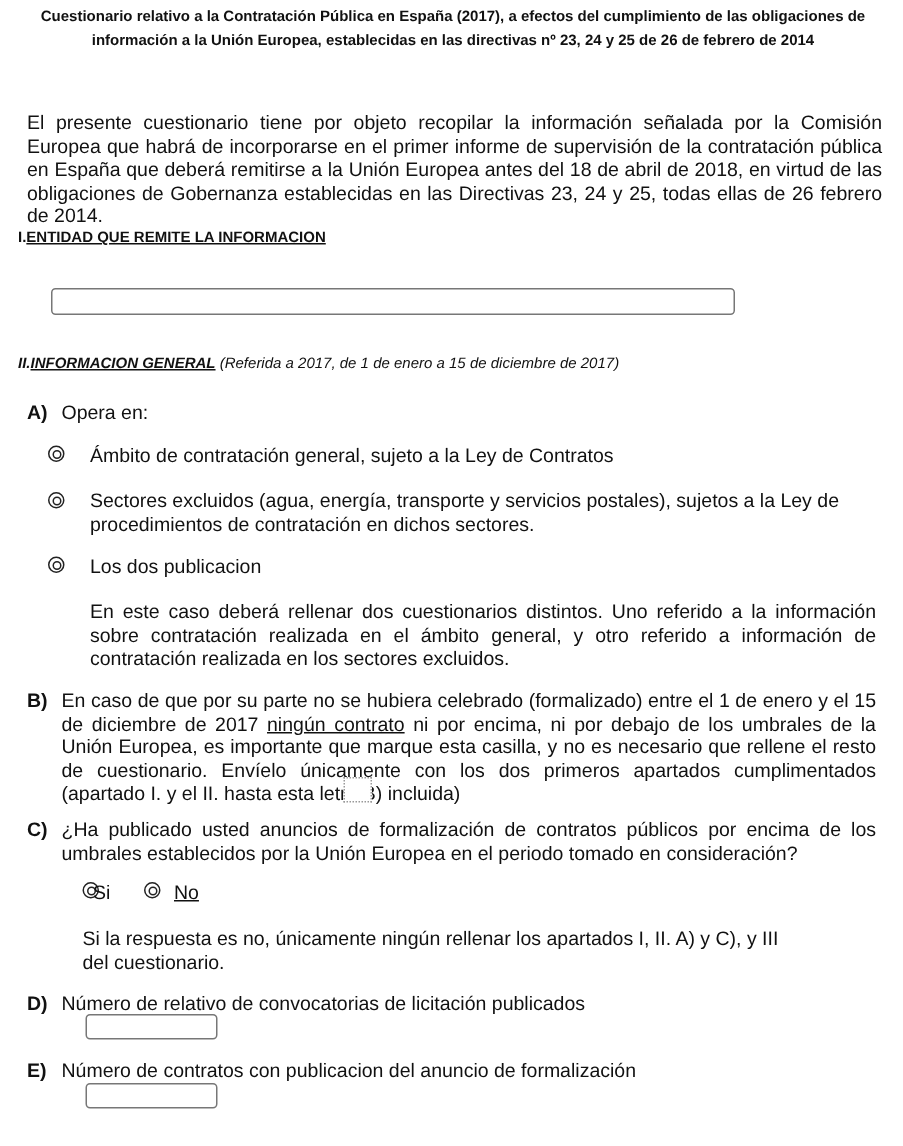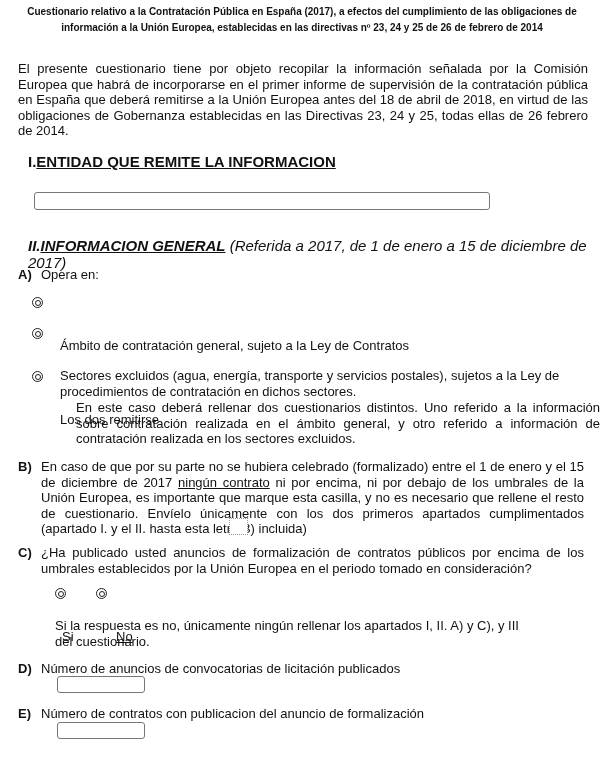--- a/index.html
+++ b/index.html
@@ -5,40 +5,40 @@
   html, body { margin: 0; padding: 0; background: #ffffff; }
   body {
     width: 602px; height: 764px; overflow: hidden; position: relative;
     font-family: "Liberation Sans", sans-serif; color: #111111; font-size: 13px;
   }
   .title {
     position: absolute; left: 8px; top: 4px; width: 588px;
     text-align: center; font-weight: bold; font-size: 10px; line-height: 16px;
   }
   .intro {
-    position: absolute; left: 18px; top: 61px; width: 570px;
+    position: absolute; left: 18px; top: 74px; width: 570px;
     font-size: 13px; line-height: 15.5px;
   }
-  .sec-head { position: absolute; left: 28px; font-size: 15px; font-weight: bold; }
+  .sec-head { position: absolute; left: 12px; font-size: 10px; font-weight: bold; }
   .sec-head u { text-decoration: underline; }
   .sec-head .normal { font-weight: normal; }
   .text-box {
     position: absolute; border: 1px solid #777; border-radius: 3px; background: #fff;
   }
   .q-label { position: absolute; left: 18px; font-weight: bold; font-size: 13px; }
   .q-text { position: absolute; font-size: 13px; line-height: 15.5px; }
   .justify { text-align: justify; }
   .radio {
     position: absolute; width: 11px; height: 11px; border: 1.6px solid #222; border-radius: 50%;
     box-sizing: border-box; display: flex; align-items: center; justify-content: center;
   }
   .radio::after {
     content: ""; width: 4px; height: 4px; border: 1.4px solid #222; border-radius: 50%;
   }
-  .opt-text { position: absolute; font-size: 13px; line-height: 15.5px; margin-top: 42px; }
+  .opt-text { position: absolute; font-size: 13px; line-height: 15.5px; }
   .checkbox {
     position: absolute; width: 17px; height: 15px; border: 1px dotted #999; background: #fff;
   }
 </style>
 </head>
 <body>
 
 <div class="title">Cuestionario relativo a la Contratación Pública en España (2017), a efectos del cumplimiento de las obligaciones de información a la Unión Europea, establecidas en las directivas nº 23, 24 y 25 de 26 de febrero de 2014</div>
 
 <div class="intro justify">El presente cuestionario tiene por objeto recopilar la información señalada por la Comisión Europea que habrá de incorporarse en el primer informe de supervisión de la contratación pública en España que deberá remitirse a la Unión Europea antes del 18 de abril de 2018, en virtud de las obligaciones de Gobernanza establecidas en las Directivas 23, 24 y 25, todas ellas de 26 febrero de 2014.</div>
@@ -55,37 +55,37 @@
 <div class="q-label" style="top:267px;">A)</div>
 <div class="q-text" style="left:41px; top:267px;">Opera en:</div>
 
 <div class="radio" style="left:32px; top:297px;"></div>
 <div class="opt-text" style="left:60px; top:296px; width:520px;">Ámbito de contratación general, sujeto a la Ley de Contratos</div>
 
 <div class="radio" style="left:32px; top:328px;"></div>
 <div class="opt-text" style="left:60px; top:326px; width:500px;">Sectores excluidos (agua, energía, transporte y servicios postales), sujetos a la Ley de procedimientos de contratación en dichos sectores.</div>
 
 <div class="radio" style="left:32px; top:371px;"></div>
-<div class="opt-text" style="left:60px; top:370px; width:520px;">Los dos remitirse</div>
+<div class="opt-text" style="left:60px; top:370px; width:520px;">Los dos publicacion</div>
 
-<div class="q-text justify" style="left:76px; top:400px; width:524px;">En este caso deberá rellenar dos cuestionarios distintos. Uno referido a la información sobre contratación realizada en el ámbito general, y otro referido a información de contratación realizada en los sectores excluidos.</div>
+<div class="q-text justify" style="left:60px; top:400px; width:524px;">En este caso deberá rellenar dos cuestionarios distintos. Uno referido a la información sobre contratación realizada en el ámbito general, y otro referido a información de contratación realizada en los sectores excluidos.</div>
 
 <div class="q-label" style="top:459px;">B)</div>
 <div class="q-text justify" style="left:41px; top:459px; width:543px;"><span>En caso de que por su parte no se hubiera celebrado (formalizado) entre el 1 de enero y el 15 de diciembre de 2017 </span><u>ningún contrato</u><span> ni por encima, ni por debajo de los umbrales de la Unión Europea, es importante que marque esta casilla, y no es necesario que rellene el resto de cuestionario. Envíelo únicamente con los dos primeros apartados cumplimentados (apartado I. y el II. hasta esta letra B) incluida)</span></div>
 <div class="checkbox" style="left:229px; top:518px;"></div>
 
 <div class="q-label" style="top:545px;">C)</div>
 <div class="q-text justify" style="left:41px; top:545px; width:543px;">¿Ha publicado usted anuncios de formalización de contratos públicos por encima de los umbrales establecidos por la Unión Europea en el periodo tomado en consideración?</div>
 
 <div class="radio" style="left:55px; top:588px;"></div>
 <div class="opt-text" style="left:62px; top:587px;">Si</div>
 <div class="radio" style="left:96px; top:588px;"></div>
 <div class="opt-text" style="left:116px; top:587px;text-decoration:underline;">No</div>
 
 <div class="q-text" style="left:55px; top:618px; width:480px;">Si la respuesta es no, únicamente ningún rellenar los apartados I, II. A) y C), y III del cuestionario.</div>
 
 <div class="q-label" style="top:661px;">D)</div>
-<div class="q-text" style="left:41px; top:661px;">Número de anuncios de convocatorias de licitación publicados</div>
+<div class="q-text" style="left:41px; top:661px;">Número de relativo de convocatorias de licitación publicados</div>
 <input class="text-box" style="left: 57px; top: 676px; width: 82px; height: 13px;" value="">
 
 <div class="q-label" style="top:706px;">E)</div>
 <div class="q-text" style="left:41px; top:706px;">Número de contratos con publicacion del anuncio de formalización</div>
 <input class="text-box" style="left: 57px; top: 722px; width: 82px; height: 13px;" value="">
 
 </body></html>

